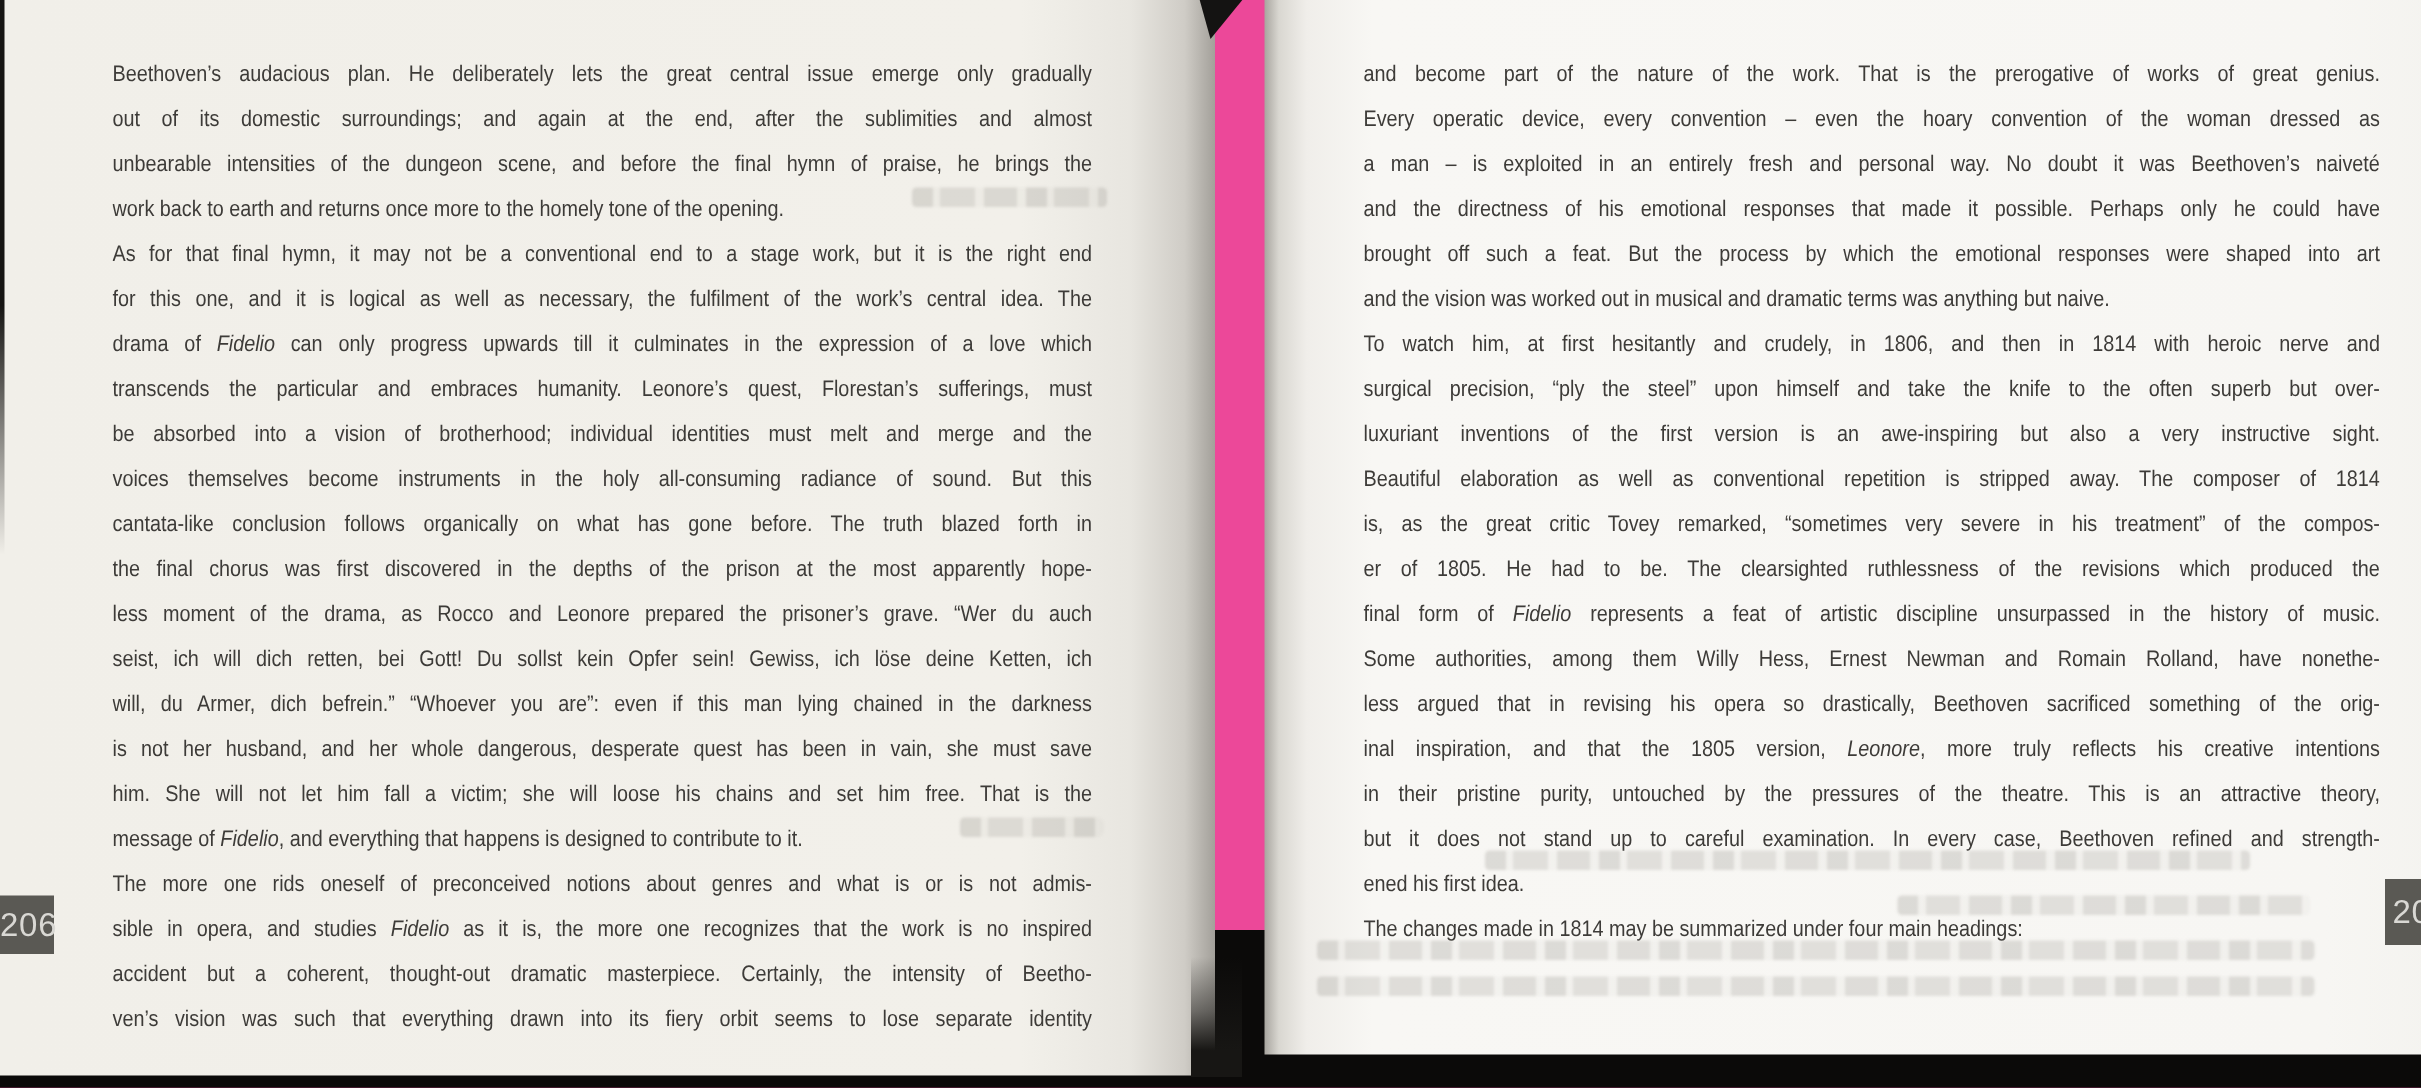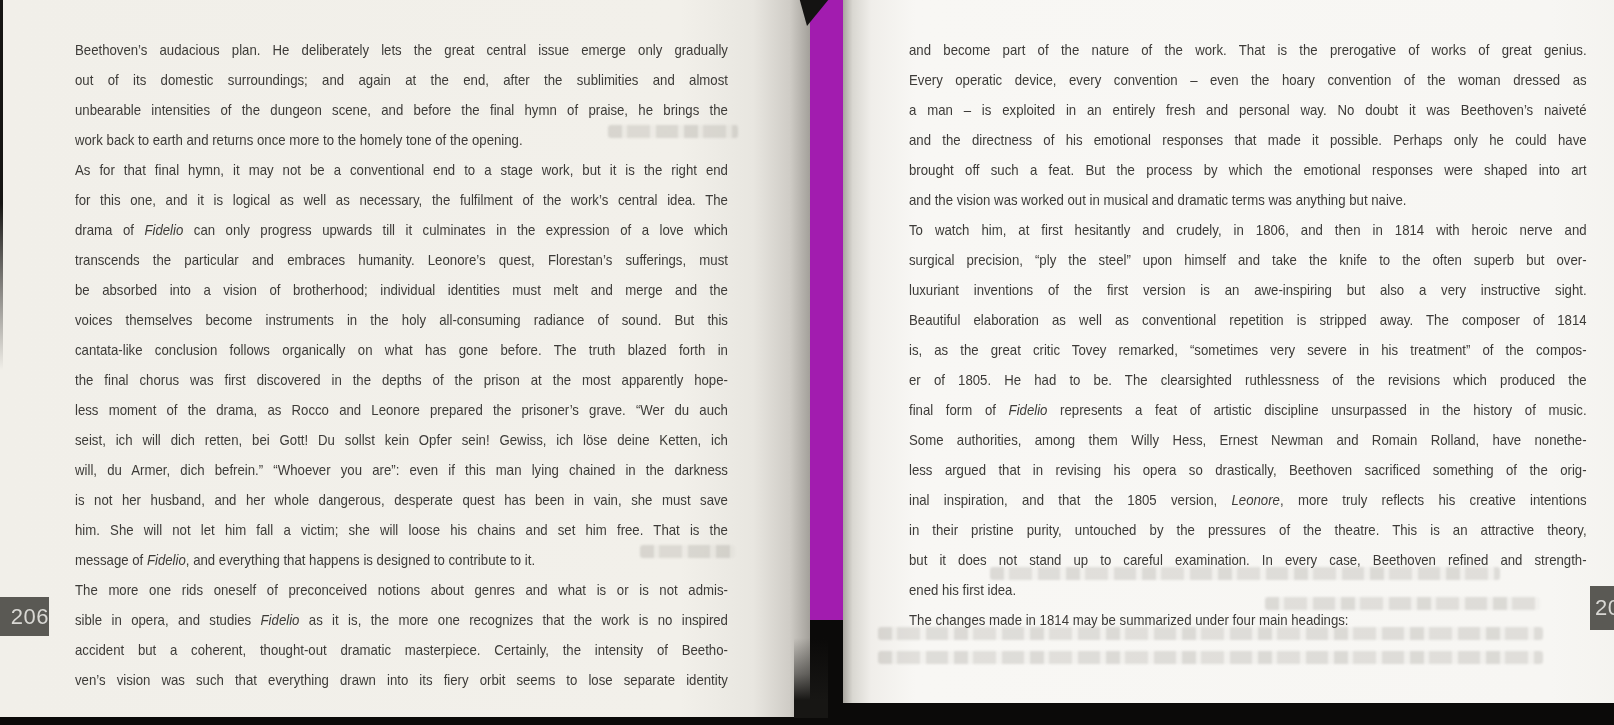--- a/index.html
+++ b/index.html
@@ -5,21 +5,21 @@
   html,body{
     margin:0; padding:0;
     background:#0b0a09;
     width:1614px; height:725px;
     overflow:hidden;
     font-family:"Liberation Sans","DejaVu Sans",sans-serif;
   }
   .spread{
     position:relative;
     width:1614px; height:620px;
-    background:#a21caf;
+    background:#ec4899;
   }
   .page{
     position:absolute; top:0;
   }
   .page-left{
     left:0; width:810px; height:717px;
     background:linear-gradient(90deg,#f1efe9 0%,#f2f0ea 84%,#e8e6e0 93%,#cfccc6 97.5%,#a3a09a 100%);
   }
   .page-right{
     left:843px; width:804px; height:703px;
@@ -52,22 +52,22 @@
     text-align-last:justify;
     height:30px; overflow:hidden;
     white-space:normal;
   }
   .line.end{ text-align-last:left; }
   .line em{ font-style:italic; }
   .page-tab{
     position:absolute;
     background:#5a5954;
     color:#d9d8d4;
-    display:flex; align-items:center; justify-content:flex-end;
-    font-size:22px; font-weight:400; letter-spacing:.5px;padding-left:13px;
+    display:flex; align-items:center; justify-content:flex-start;
+    font-size:22px; font-weight:400; letter-spacing:.5px;
   }
   .tab-left{ left:0; top:597px; width:36px; height:39px; }
   .tab-right{ left:1590px; top:586px; width:24px; height:44px; justify-content:flex-start; padding-left:5px; overflow:hidden; }
   .ghost{
     position:absolute; height:13px; border-radius:3px;
     opacity:.5; filter:blur(1.1px);
     background:repeating-linear-gradient(90deg,
       rgba(146,143,136,.55) 0 14px, rgba(146,143,136,.12) 14px 19px,
       rgba(146,143,136,.45) 19px 42px, rgba(146,143,136,.10) 42px 48px,
       rgba(146,143,136,.50) 48px 70px, rgba(146,143,136,.12) 70px 76px);

